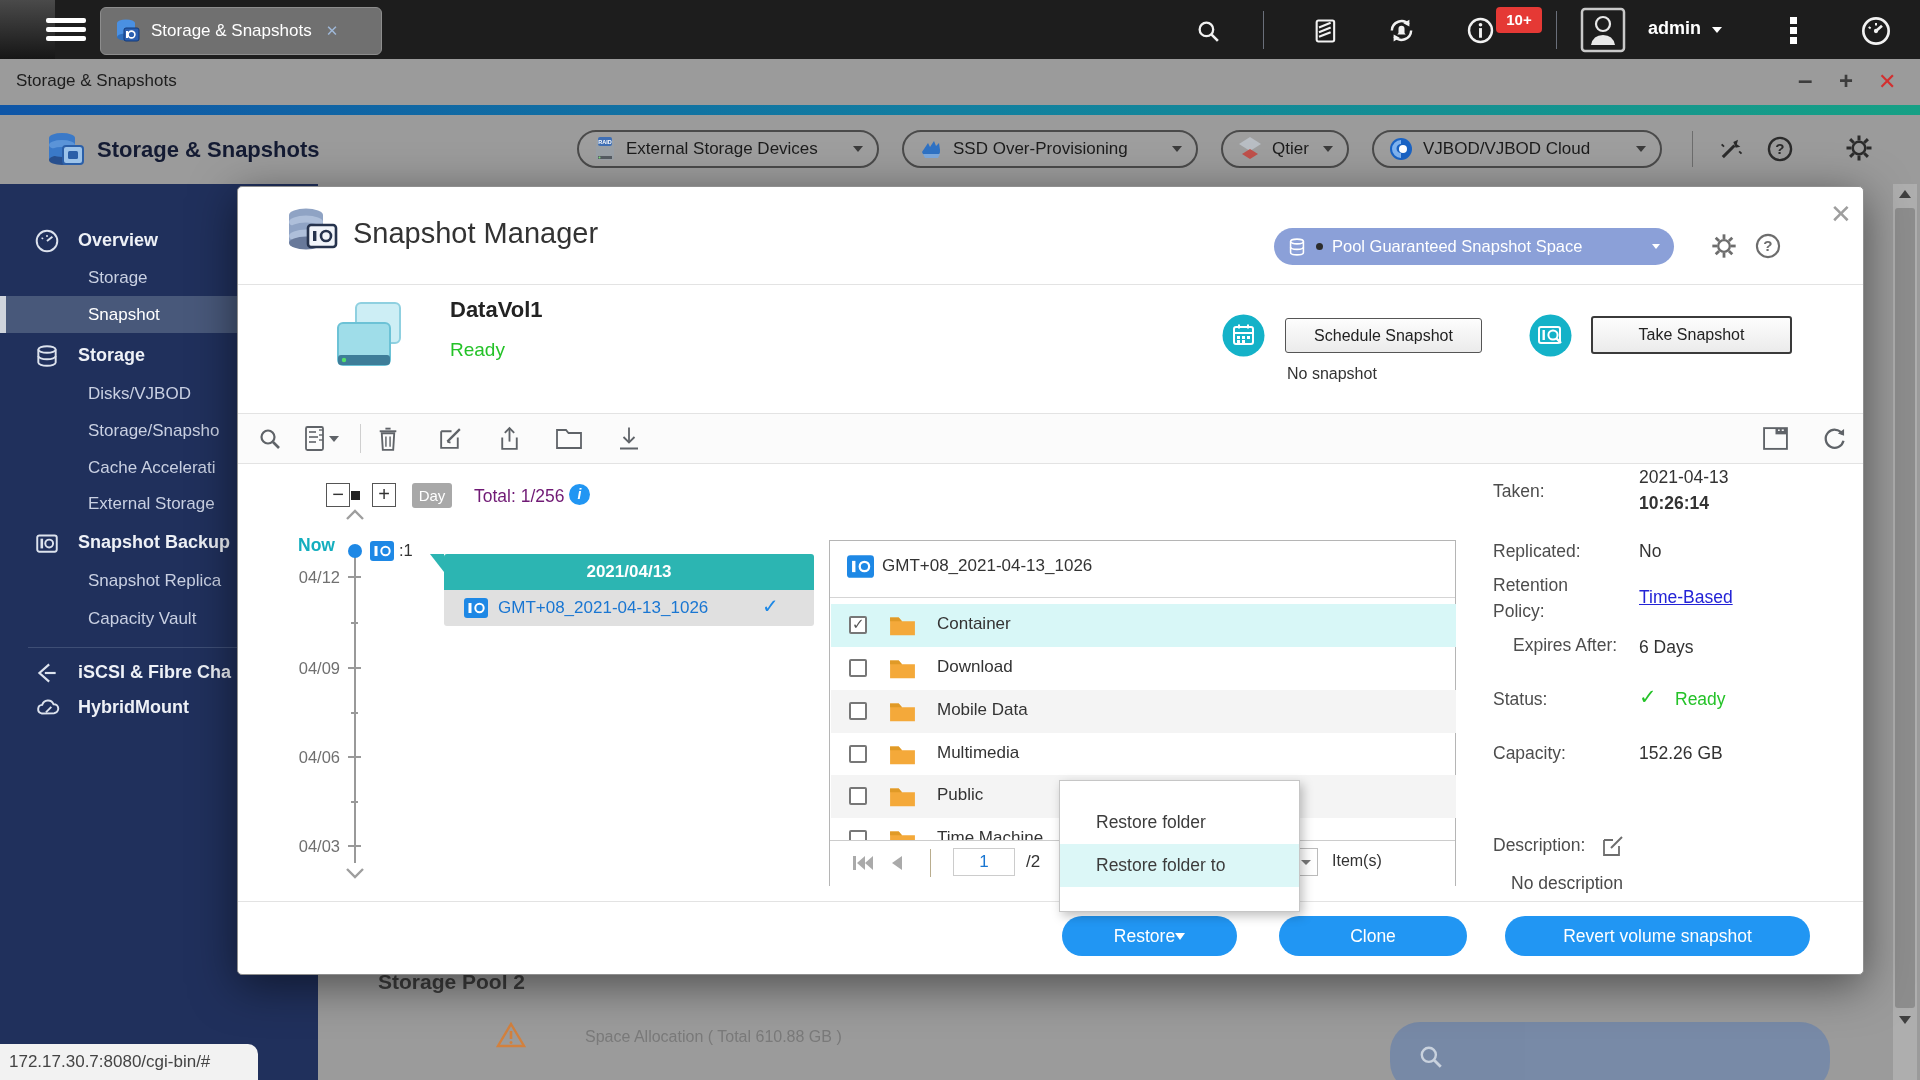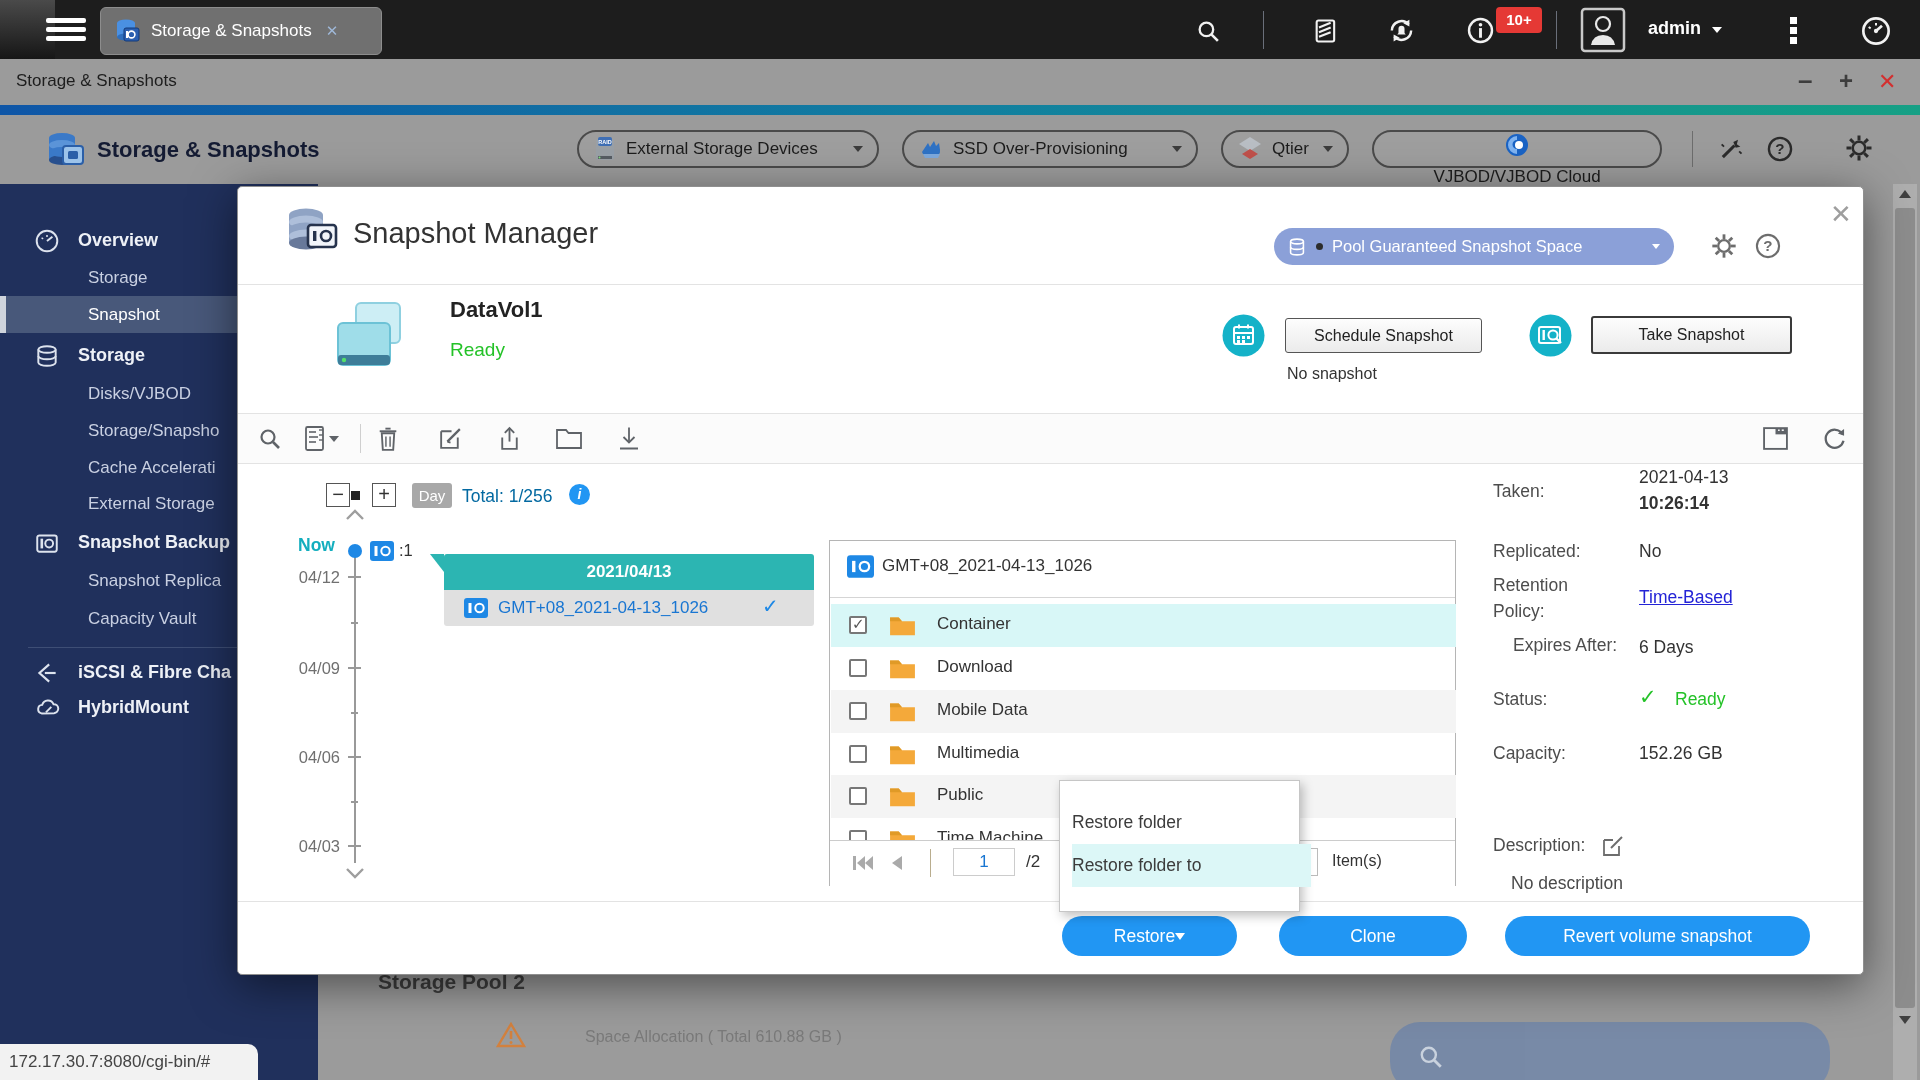--- a/index.html
+++ b/index.html
@@ -39,21 +39,21 @@
   .cbx{position:absolute;width:18px;height:18px;border:2px solid #777;border-radius:2px;background:#fff;box-sizing:border-box;}
   .cbx.checked::after{content:"✓";position:absolute;left:1px;top:-3px;font-size:15px;color:#555;font-weight:700;}
   .frow{position:absolute;left:1px;width:625px;height:43px;}
   .frow .fname{position:absolute;left:106px;top:10px;font-size:17px;color:#333;}
   .bluebtn{position:absolute;height:40px;background:#2196f3;border-radius:21px;color:#fff;font-size:17.5px;
     display:flex;align-items:center;justify-content:center;}
   .detlbl{position:absolute;left:1255px;color:#4d4d4d;font-size:17.5px;}
   .detval{position:absolute;left:1401px;color:#333;font-size:17.5px;}
   #ctxmenu{position:absolute;left:821px;top:593px;width:239px;height:130px;background:#fff;border:1px solid #c6c6c6;
     box-shadow:3px 4px 10px rgba(0,0,0,.25);}
-  .menuitem{position:absolute;left:12px;width:239px;height:43px;line-height:43px;box-sizing:border-box;
+  .menuitem{position:absolute;left:0;width:239px;height:43px;line-height:43px;padding-left:36px;box-sizing:border-box;
     font-size:17.5px;color:#3c3c3c;}
   .menuitem.hl{background:#dcf7f7;}
   .greybtn{position:absolute;background:linear-gradient(#fdfdfd,#ebebeb);border:1px solid #555;border-radius:3px;
     color:#222;font-size:16px;display:flex;align-items:center;justify-content:center;box-sizing:border-box;}
 </style>
 </head>
 <body>
 
 <svg width="0" height="0" style="position:absolute">
   <defs>
@@ -217,21 +217,21 @@
     <div class="abs pill" style="left:1221px;top:15px;width:128px;">
       <span class="ic">
         <svg width="26" height="28" viewBox="0 0 26 28">
             <polygon points="13,2 24,9 13,16 2,9" fill="#b9bec4"></polygon>
             <polygon points="13,14 21,19 13,24 5,19" fill="#c0504a"></polygon>
           </svg>
       </span>
       <span>Qtier</span>
       <span class="caret" style="color:#3c3c3c;margin-left:auto;"></span>
     </div>
-    <div class="abs pill" style="left:1372px;top:15px;width:290px;flex-direction:column;">
+    <div class="abs pill" style="left:1372px;top:15px;width:290px;">
       <span class="ic">
         <svg width="26" height="26" viewBox="0 0 26 26">
             <circle cx="13" cy="13" r="11" fill="#1a63c4"></circle>
             <path d="M13,4 a9,9 0 0,0 0,18 l0,-5 a4.5,4.5 0 0,1 0,-9 z" fill="#7fb3f0"></path>
             <circle cx="15" cy="13" r="4" fill="#fff"></circle>
           </svg>
       </span>
       <span>VJBOD/VJBOD Cloud</span>
       <span class="caret" style="color:#3c3c3c;margin-left:auto;"></span>
     </div>
@@ -513,21 +513,21 @@
             <polygon points="20.5,3.5 20.5,9.5 15,7.5" fill="currentColor"></polygon>
           </svg>
       </span>
     </div>
     <div class="hline" style="top:276px;"></div>
 
     <div class="zoombox" style="left:88px;top:296px;">−</div>
     <div class="abs" style="left:113px;top:304px;width:9px;height:9px;background:#222;"></div>
     <div class="zoombox" style="left:134px;top:296px;">+</div>
     <div class="abs" style="left:174px;top:296px;width:40px;height:25px;background:#a8a8a8;border-radius:3px;color:#fff;font-size:15px;text-align:center;line-height:25px;">Day</div>
-    <span class="abs" style="left:224px;top:299px;color:#0369a1;font-size:17.5px;">Total: 1/256</span>
+    <span class="abs" style="left:236px;top:299px;color:#701a75;font-size:17.5px;">Total: 1/256</span>
     <div class="abs" style="left:331px;top:297px;width:21px;height:21px;background:#2196f3;border-radius:50%;color:#fff;font-size:14px;font-weight:700;text-align:center;line-height:21px;font-style:italic;">i</div>
 
     <span class="abs ic" style="left:107px;top:322px;color:#9e9e9e;">
         <svg width="20" height="12" viewBox="0 0 20 12">
           <polyline points="2,10 10,2 18,10" fill="none" stroke="currentColor" stroke-width="2.4"></polyline>
         </svg>
       </span>
     <div class="abs" style="left:116px;top:358px;width:2px;height:318px;background:#999;"></div>
     <div class="tick" style="left:110px;top:389px;width:13px;"></div>
     <div class="tick" style="left:113px;top:435px;width:7px;"></div>

